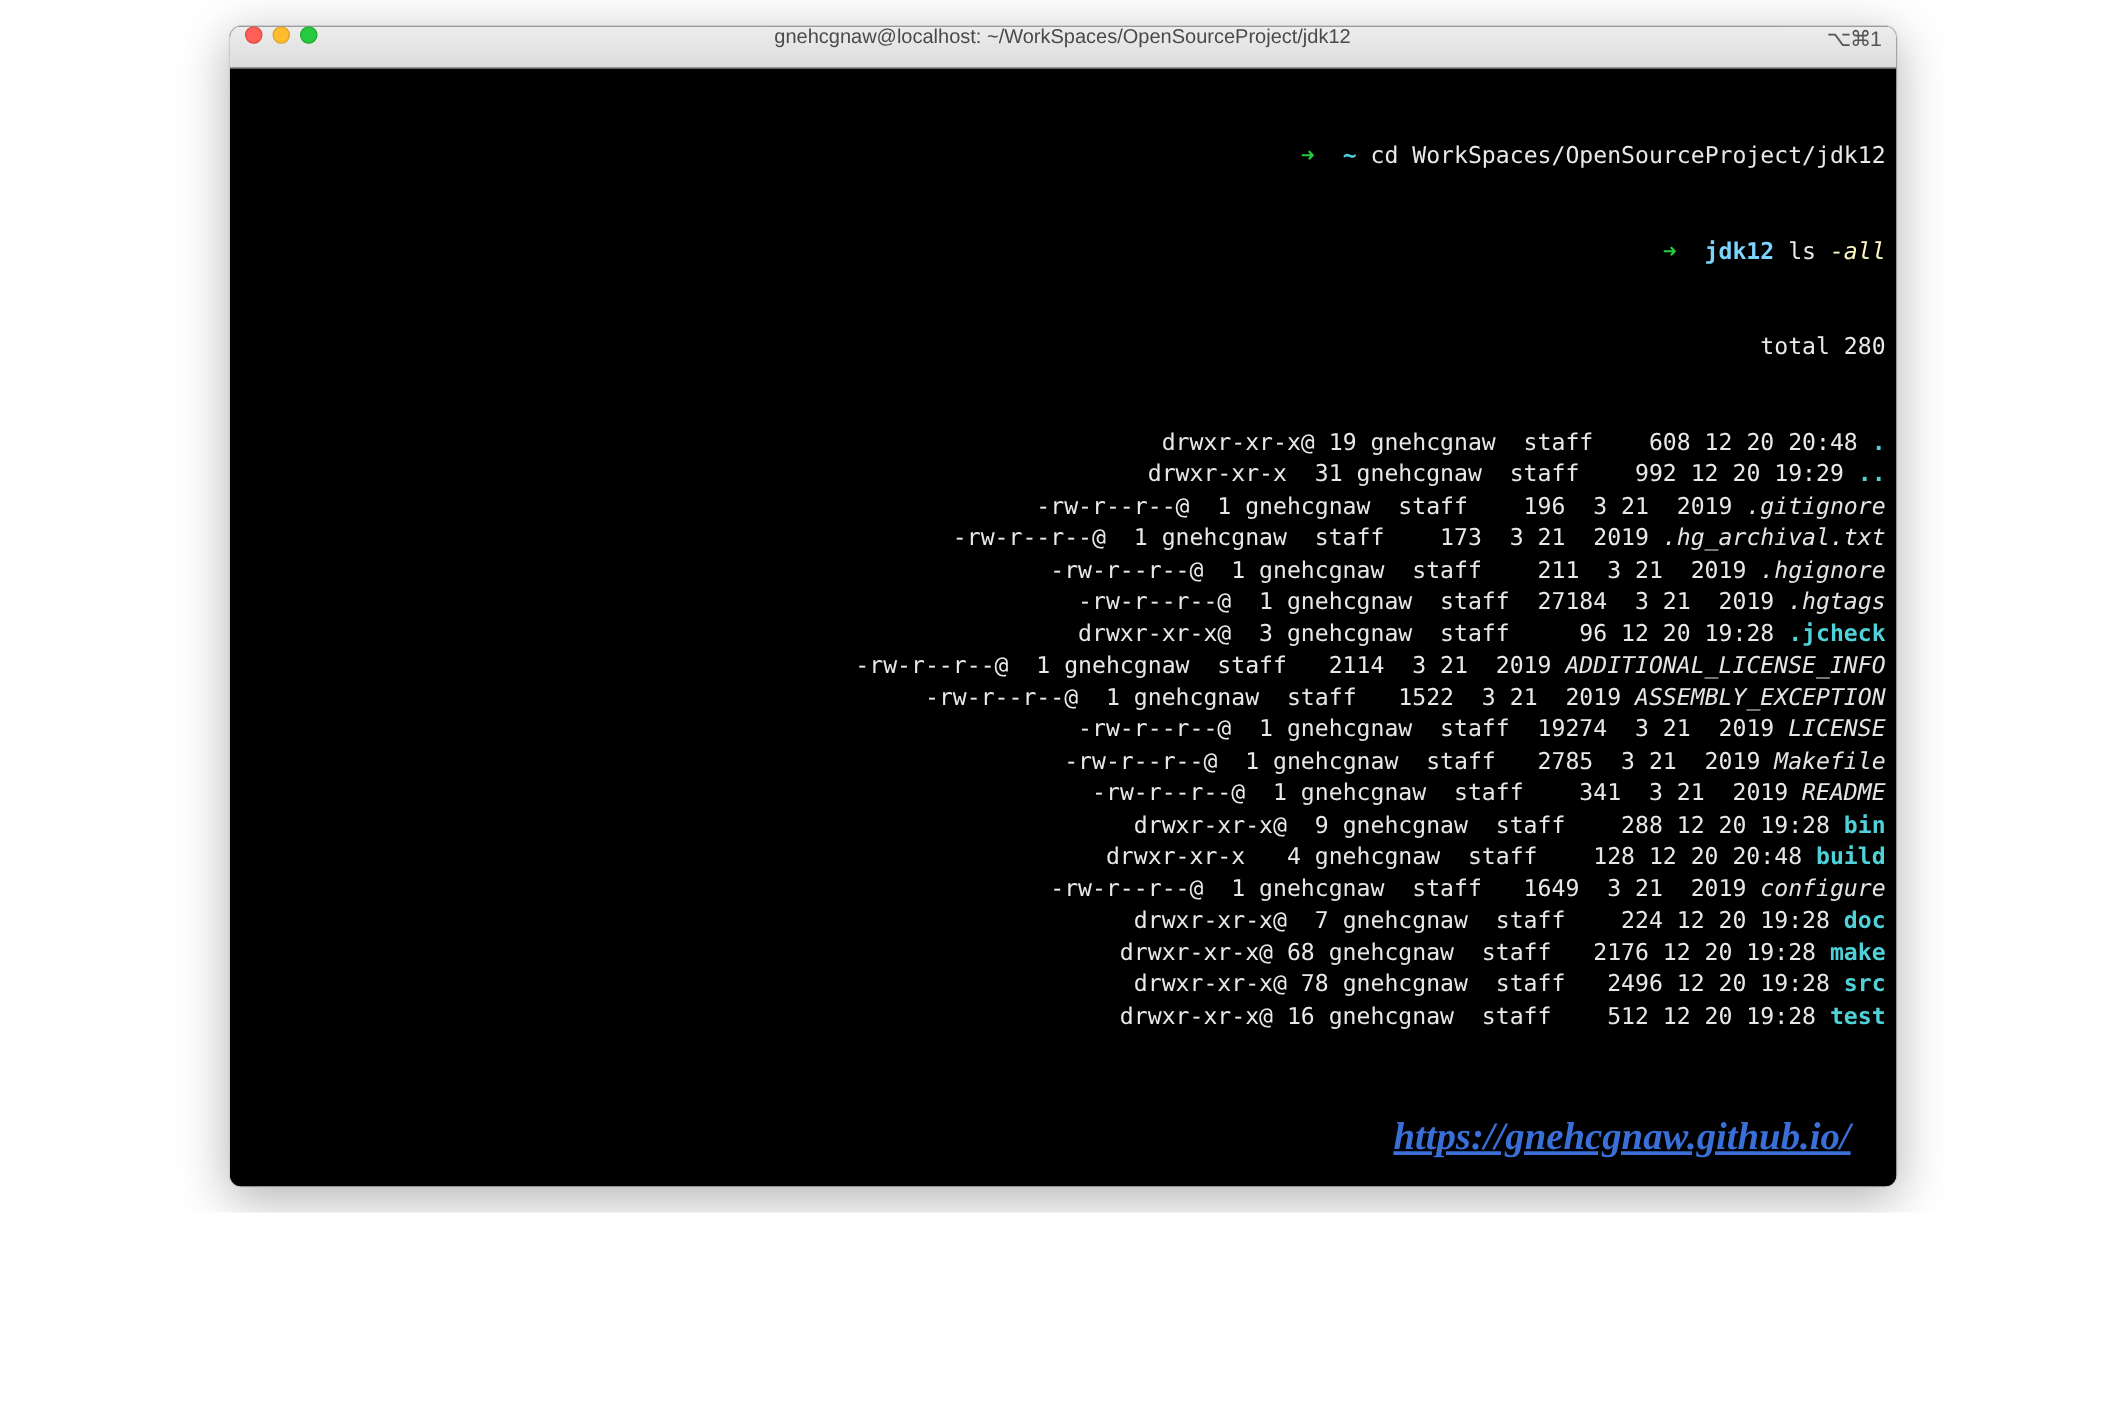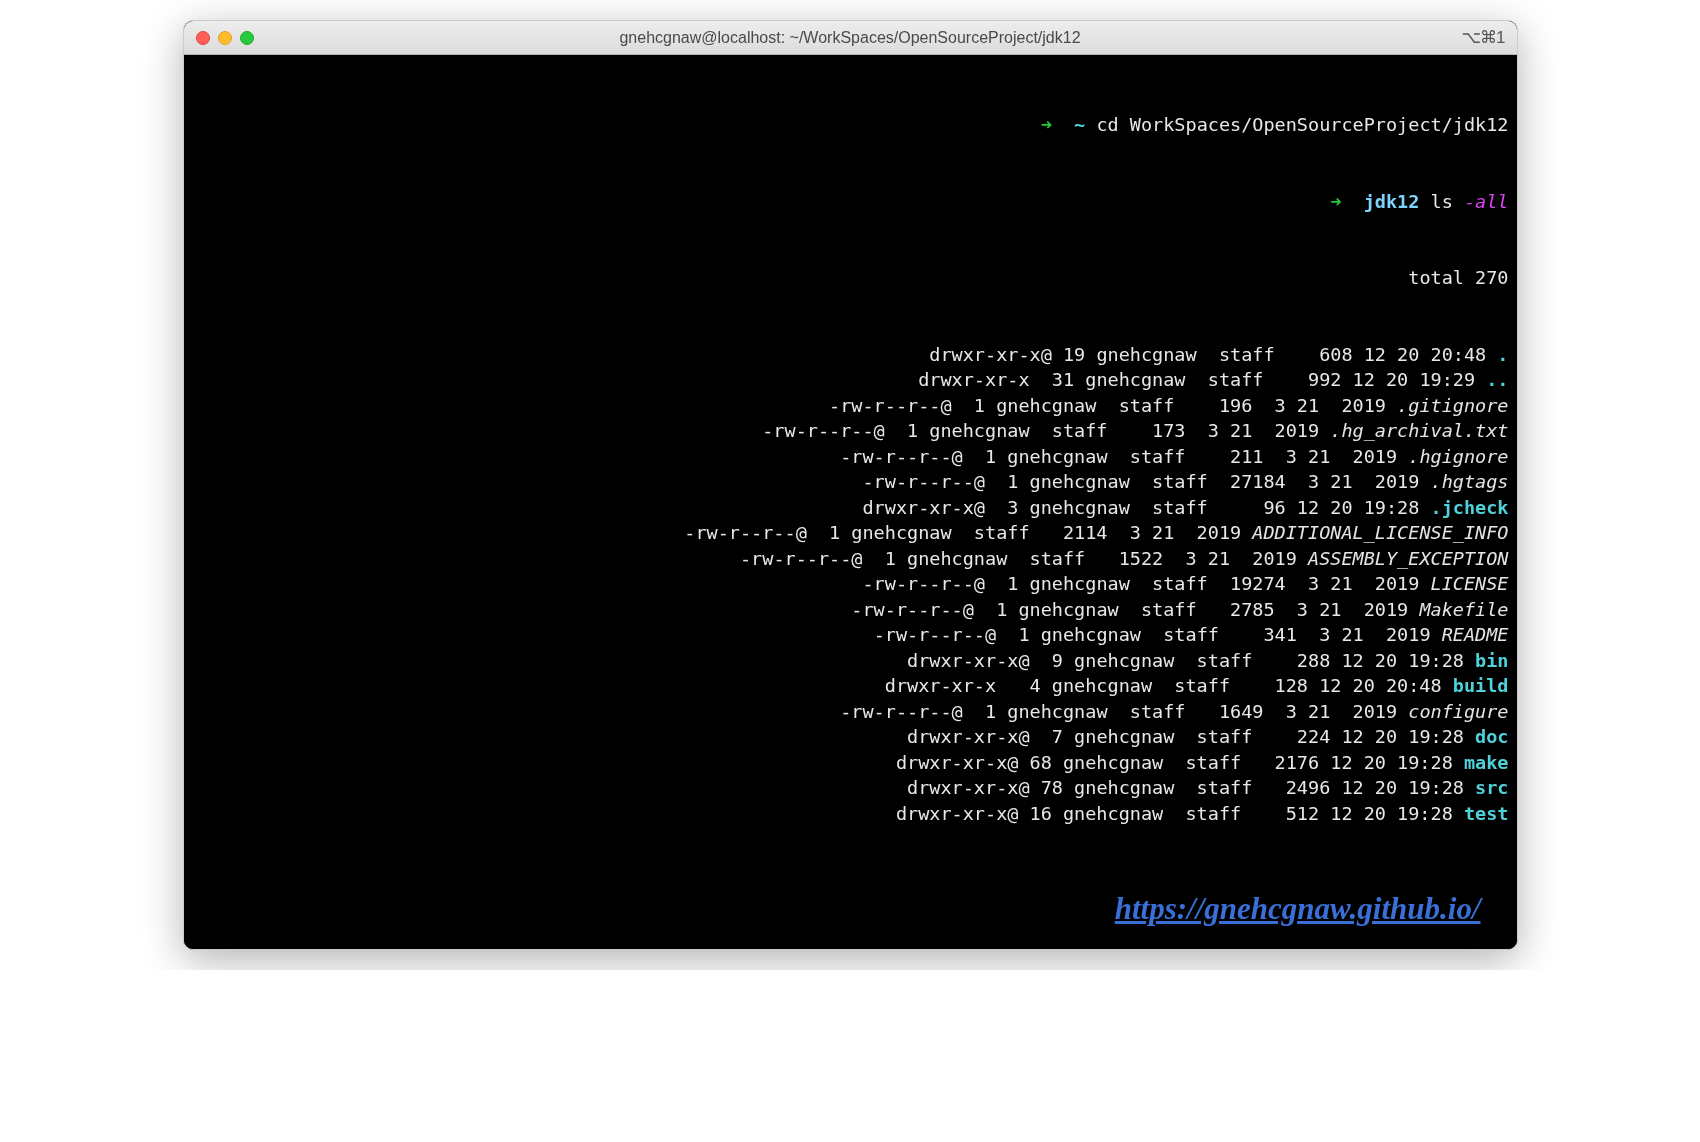--- a/index.html
+++ b/index.html
@@ -17,21 +17,20 @@
       border-radius: 10px;
       overflow: hidden;
       box-shadow: 0 10px 40px rgba(0,0,0,0.3);
       border: 1px solid #ccc;
     }
     .titlebar {
       background: #e8e8e8;
       background: linear-gradient(to bottom, #ededed, #dcdcdc);
       height: 34px;
       display: flex;
-      align-items: center;
       padding: 0 12px;
       border-bottom: 1px solid #b5b5b5;
       position: relative;
       gap: 24px;
     }
     .traffic-lights {
       display: flex;
       gap: 8px;
       z-index: 2;
     }
@@ -71,21 +70,21 @@
       white-space: pre;
       min-height: 850px;
       position: relative;
       text-align: right;
     }
     .row { display: block; }
     .prompt-arrow { color: #27c93f; font-weight: bold; }
     .prompt-tilde { color: #4fd1d9; font-weight: bold; }
     .prompt-path { color: #7dd3fc; font-weight: bold; }
     .cmd { color: #e8e8e8; }
-    .cmd-flag { color: #d946ef; font-style: italic; }
+    .cmd-flag { color: #fef9c3; font-style: italic; }
     .fname-dir { color: #4fd1d9; font-weight: bold; }
     .fname-file { color: #e5e5e5; font-style: italic; }
     .cursor {
       display: inline-block;
       width: 11px;
       height: 21px;
       background: #bfbfbf;
       vertical-align: text-bottom;
       margin-bottom: 2px;
     }
@@ -113,19 +112,19 @@
       <div class="tl tl-yellow"></div>
       <div class="tl tl-green"></div>
     </div>
     <div class="title">gnehcgnaw@localhost: ~/WorkSpaces/OpenSourceProject/jdk12</div>
     <div class="title-right">⌥⌘1</div>
   </div>
 
   <div class="terminal">
     <span class="row"><span class="prompt-arrow seg">➜</span>  <span class="prompt-tilde seg">~</span> <span class="cmd seg">cd WorkSpaces/OpenSourceProject/jdk12</span></span>
     <span class="row"><span class="prompt-arrow seg">➜</span>  <span class="prompt-path seg">jdk12</span> <span class="cmd seg">ls</span> <span class="cmd-flag seg">-all</span></span>
-    <span class="row">total 270</span>
+    <span class="row">total 280</span>
     <span id="listing-rows"><span class="row"><span class="seg">drwxr-xr-x@ 19 gnehcgnaw  staff    608 12 20 20:48 </span><span class="fname-dir seg">.</span></span><span class="row"><span class="seg">drwxr-xr-x  31 gnehcgnaw  staff    992 12 20 19:29 </span><span class="fname-dir seg">..</span></span><span class="row"><span class="seg">-rw-r--r--@  1 gnehcgnaw  staff    196  3 21  2019 </span><span class="fname-file seg">.gitignore</span></span><span class="row"><span class="seg">-rw-r--r--@  1 gnehcgnaw  staff    173  3 21  2019 </span><span class="fname-file seg">.hg_archival.txt</span></span><span class="row"><span class="seg">-rw-r--r--@  1 gnehcgnaw  staff    211  3 21  2019 </span><span class="fname-file seg">.hgignore</span></span><span class="row"><span class="seg">-rw-r--r--@  1 gnehcgnaw  staff  27184  3 21  2019 </span><span class="fname-file seg">.hgtags</span></span><span class="row"><span class="seg">drwxr-xr-x@  3 gnehcgnaw  staff     96 12 20 19:28 </span><span class="fname-dir seg">.jcheck</span></span><span class="row"><span class="seg">-rw-r--r--@  1 gnehcgnaw  staff   2114  3 21  2019 </span><span class="fname-file seg">ADDITIONAL_LICENSE_INFO</span></span><span class="row"><span class="seg">-rw-r--r--@  1 gnehcgnaw  staff   1522  3 21  2019 </span><span class="fname-file seg">ASSEMBLY_EXCEPTION</span></span><span class="row"><span class="seg">-rw-r--r--@  1 gnehcgnaw  staff  19274  3 21  2019 </span><span class="fname-file seg">LICENSE</span></span><span class="row"><span class="seg">-rw-r--r--@  1 gnehcgnaw  staff   2785  3 21  2019 </span><span class="fname-file seg">Makefile</span></span><span class="row"><span class="seg">-rw-r--r--@  1 gnehcgnaw  staff    341  3 21  2019 </span><span class="fname-file seg">README</span></span><span class="row"><span class="seg">drwxr-xr-x@  9 gnehcgnaw  staff    288 12 20 19:28 </span><span class="fname-dir seg">bin</span></span><span class="row"><span class="seg">drwxr-xr-x   4 gnehcgnaw  staff    128 12 20 20:48 </span><span class="fname-dir seg">build</span></span><span class="row"><span class="seg">-rw-r--r--@  1 gnehcgnaw  staff   1649  3 21  2019 </span><span class="fname-file seg">configure</span></span><span class="row"><span class="seg">drwxr-xr-x@  7 gnehcgnaw  staff    224 12 20 19:28 </span><span class="fname-dir seg">doc</span></span><span class="row"><span class="seg">drwxr-xr-x@ 68 gnehcgnaw  staff   2176 12 20 19:28 </span><span class="fname-dir seg">make</span></span><span class="row"><span class="seg">drwxr-xr-x@ 78 gnehcgnaw  staff   2496 12 20 19:28 </span><span class="fname-dir seg">src</span></span><span class="row"><span class="seg">drwxr-xr-x@ 16 gnehcgnaw  staff    512 12 20 19:28 </span><span class="fname-dir seg">test</span></span></span>
 
     <a class="watermark">https://gnehcgnaw.github.io/</a>
   </div>
 
 </div>
 
 </body></html>

